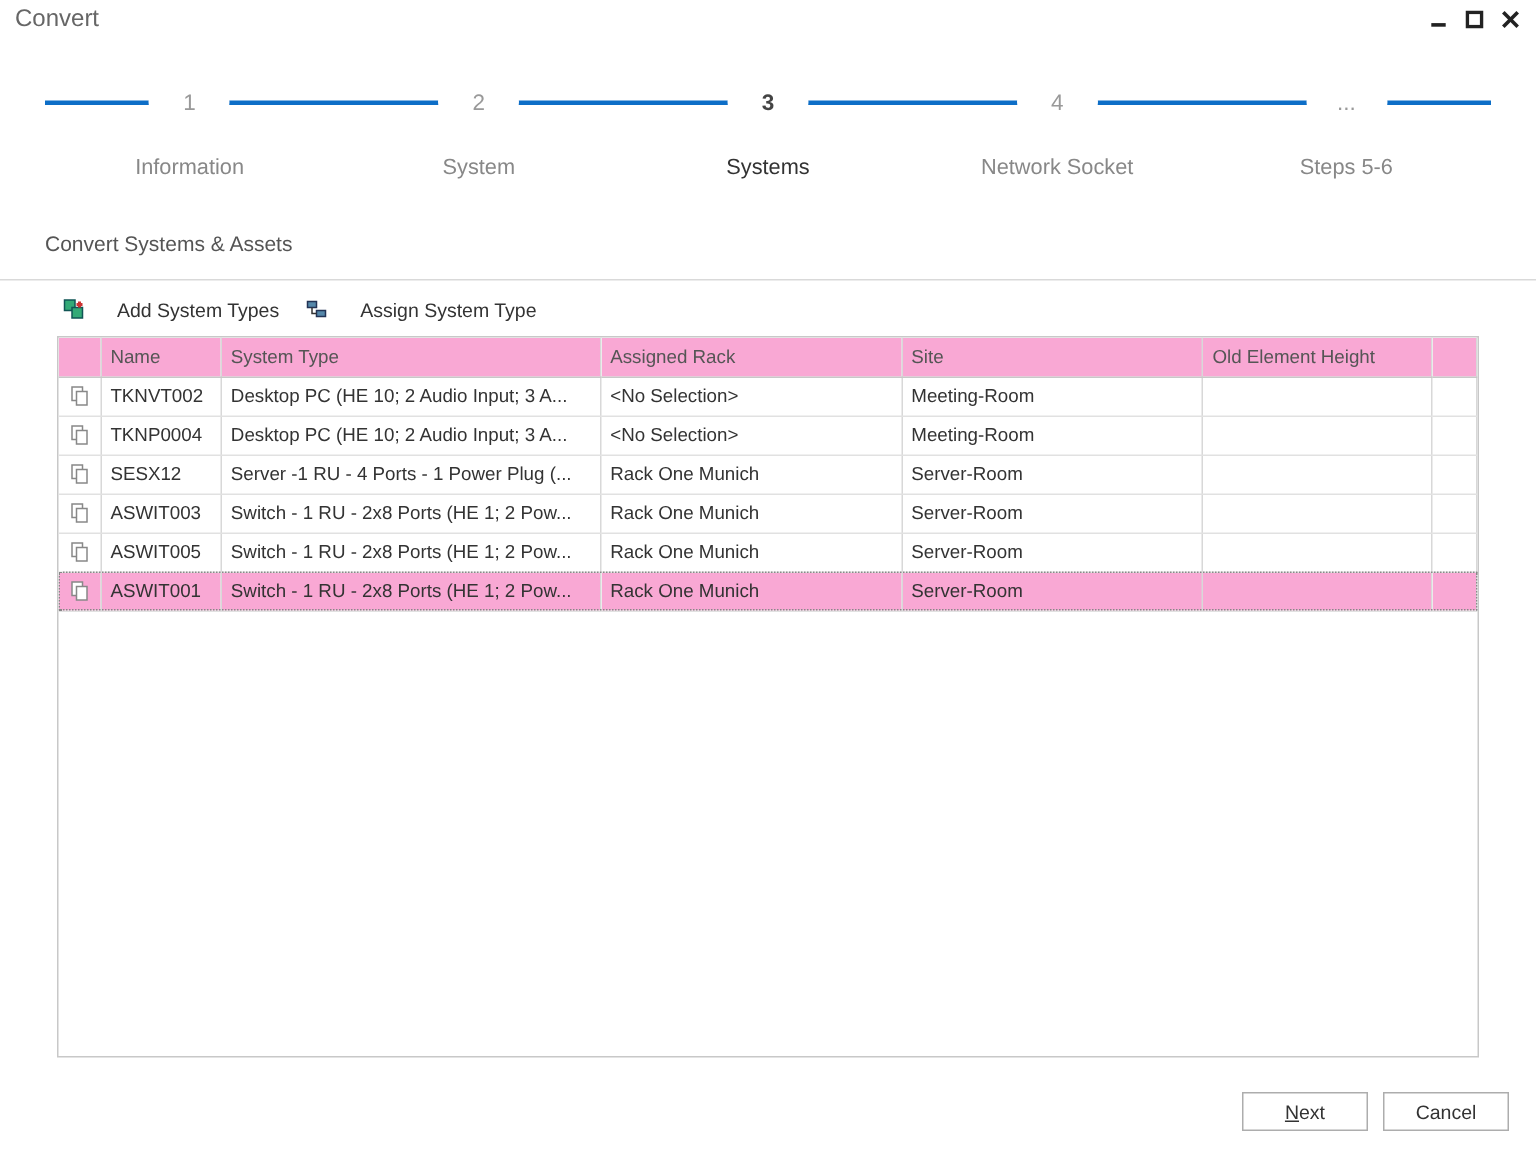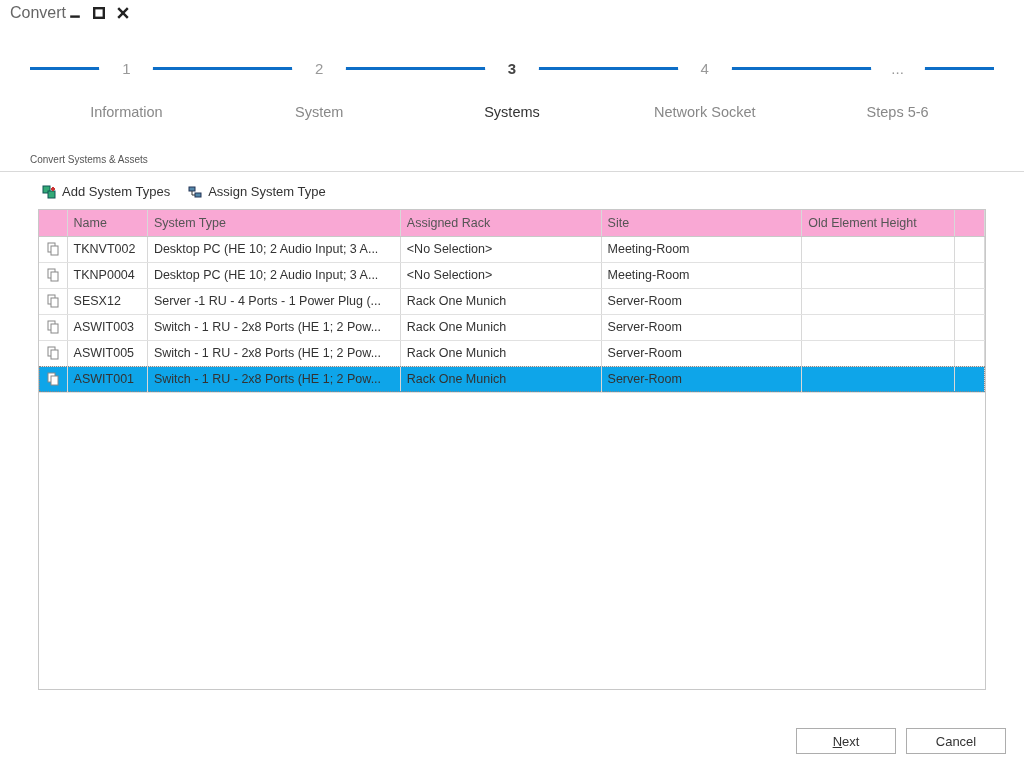--- a/index.html
+++ b/index.html
@@ -8,20 +8,21 @@
     width: 1024px; height: 768px;
     font-family: "Segoe UI", Tahoma, sans-serif;
     font-size: 13px;
     color: #333;
     background: #fff;
     overflow: hidden;
   }
   .titlebar {
     display: flex;
     align-items: center;
+    justify-content: space-between;
     padding: 4px 8px 2px 10px;
     font-size: 16px;
     color: #666;
   }
   .titlebar .controls { display: flex; gap: 6px; }
   .titlebar .ctl {
     width: 18px; height: 18px;
     display: flex; align-items: center; justify-content: center;
     font-weight: bold; font-size: 14px;
     cursor: pointer;
@@ -74,35 +75,35 @@
   
   .step .circle::before {
     content: "";
     position: absolute;
     inset: -6px;
     border-radius: 50%;
     background: #fff;
     z-index: -1;
   }
   .section-title {
-    padding: 20px 30px 6px 30px;
-    font-size: 10px;
+    padding: 20px 30px 16px 30px;
+    font-size: 14px;
     color: #555;
     border-bottom: 1px solid #d9d9d9;
     margin: 8px 0px 0 0px;
   }
   .toolbar {
     display: flex;
     gap: 18px;
     padding: 12px 42px 10px 42px;
     font-size: 13px;
     color: #333;
   }
   .toolbar .tbtn {
-    display: flex; align-items: flex-end; gap: 6px;
+    display: flex; align-items: flex-start; gap: 22px;
     cursor: pointer;
   }
   .toolbar .ticon {
     width: 14px; height: 14px;
     display: inline-block;
   }
   .ticon svg { width: 14px; height: 14px; display:block; }
   .grid-wrap {
     margin: 0 38px 0 38px;
     border: 1px solid #c8c8c8;
@@ -131,34 +132,34 @@
     background: #f9a8d4;
     font-weight: 400;
     color: #555;
     border-bottom: 1px solid #c8c8c8;
   }
   table.grid td.iconcell {
     text-align: center;
     padding: 4px 2px;
   }
   tr.selected td {
-    background: #0ea5e9;
+    background: #f9a8d4;
   }
   tr.selected {
     outline: 1px dotted #888;
     outline-offset: -1px;
   }
   .rowicon svg { width: 14px; height: 14px; display:block; margin:0 auto; }
   .footer {
     position: absolute;
     bottom: 14px; right: 18px;
     display: flex; gap: 10px;
   }
   .footer button {
-    width: 100px; height: 26px;
+    width: 84px; height: 26px;
     background: #fff;
     border: 1px solid #adadad;
     font-family: inherit;
     font-size: 13px;
     color: #333;
     cursor: pointer;
   }
   .footer button .ul { text-decoration: underline; }
 </style>
 </head>

